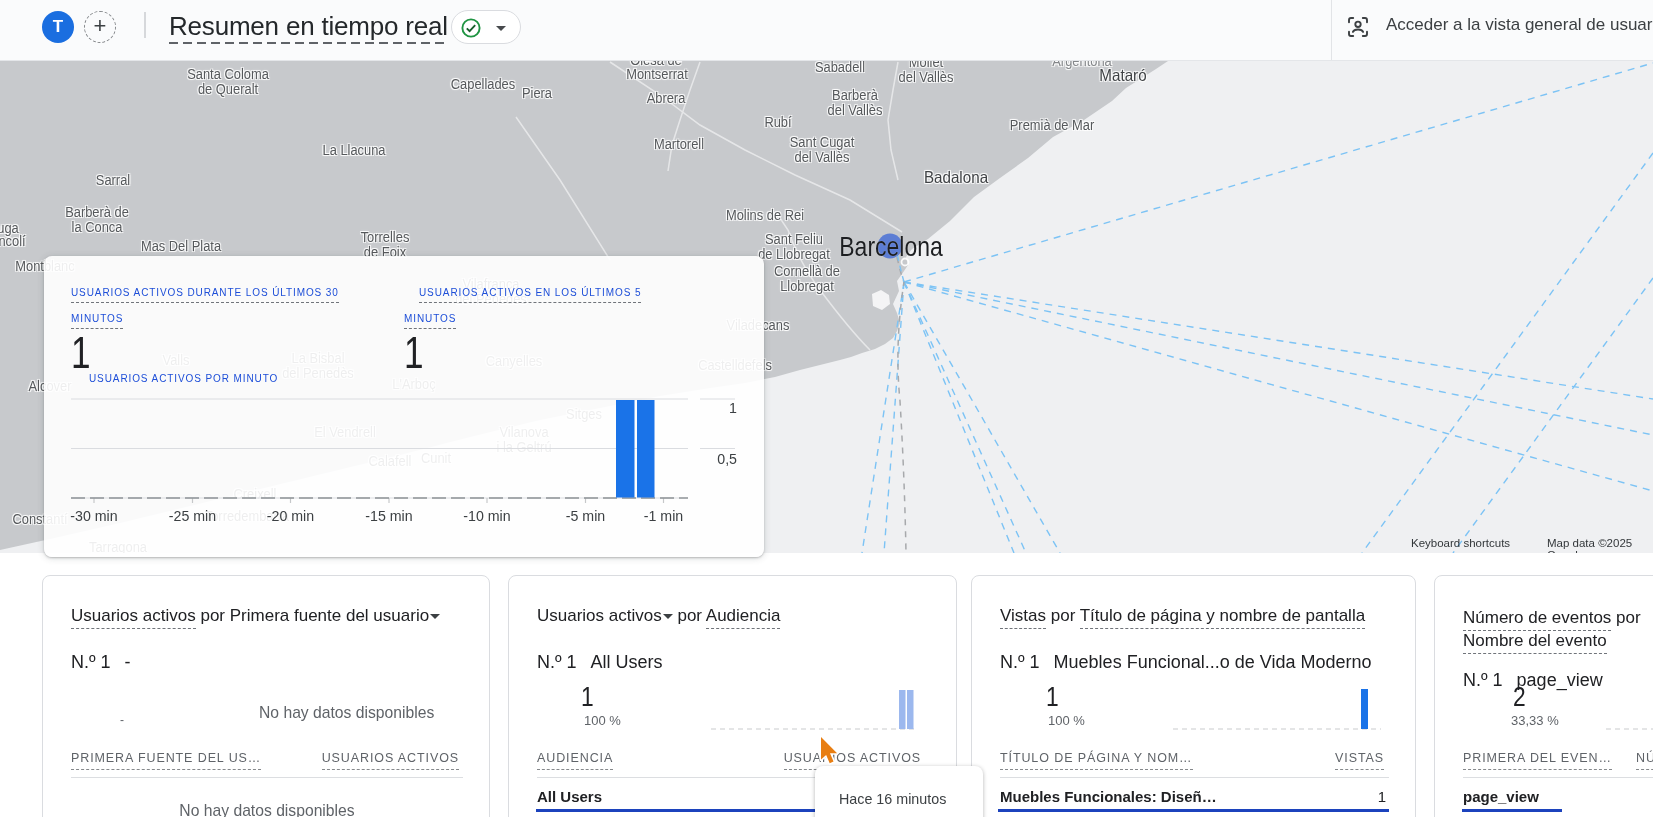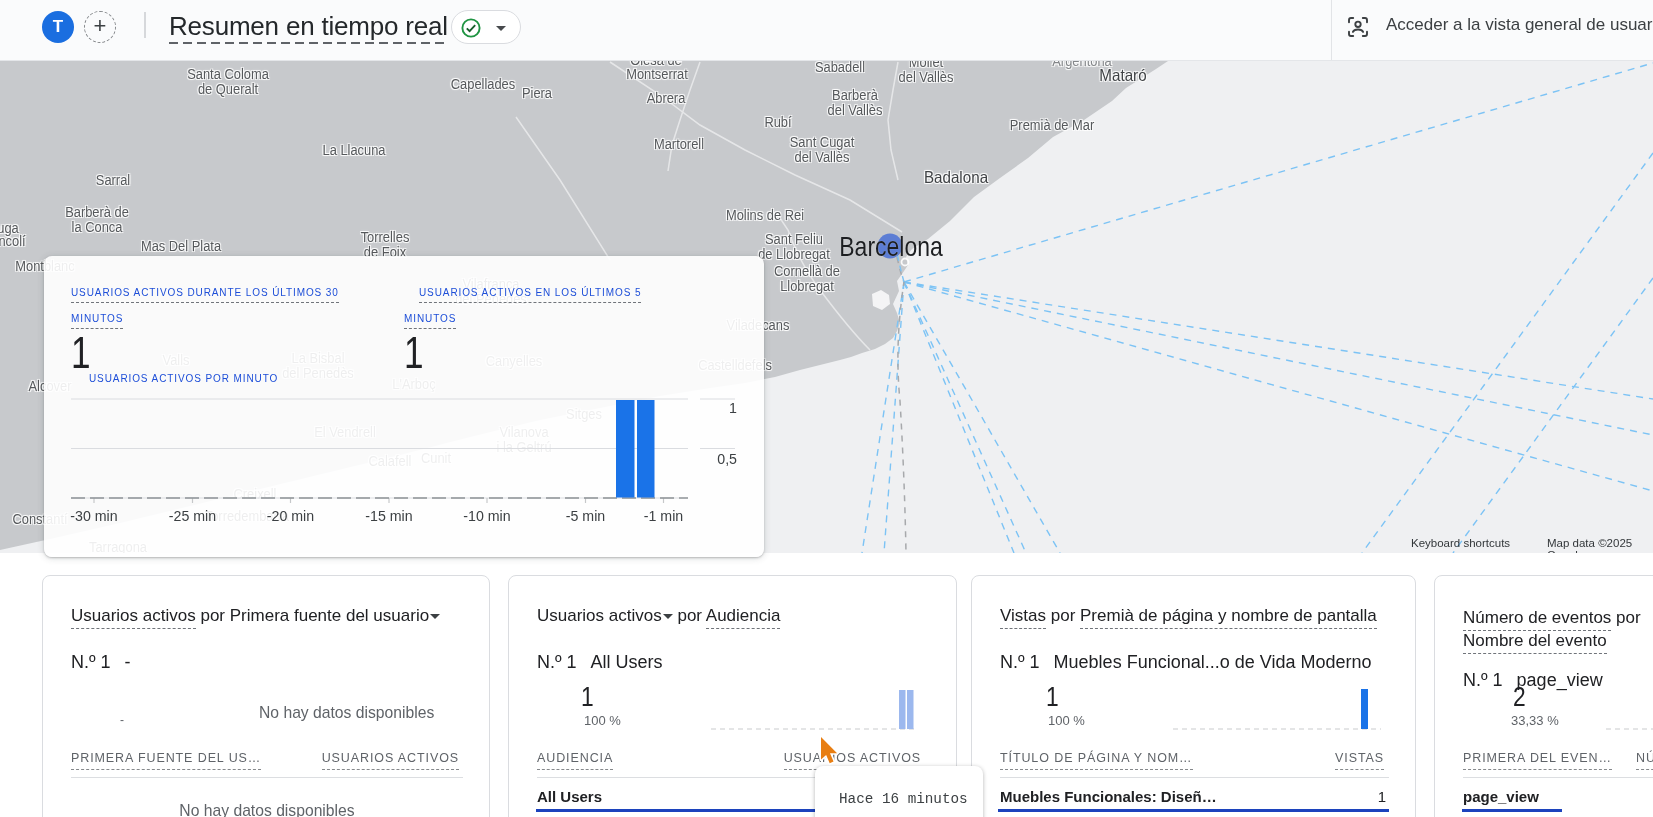--- a/index.html
+++ b/index.html
@@ -43,21 +43,21 @@
 .pct { position:absolute; font-size:13px; color:#5f6368; }
 .thl { position:absolute; left:28px; top:175px; font-size:12.5px; letter-spacing:0.9px; color:#5f6368; white-space:nowrap; border-bottom:1.5px dashed #85888b; padding-bottom:4px; }
 .thr { position:absolute; top:175px; font-size:12.5px; letter-spacing:0.9px; color:#5f6368; white-space:nowrap; border-bottom:1.5px dashed #85888b; padding-bottom:4px; }
 .hsep { position:absolute; left:28px; height:1px; background:#dcdee1; top:201px; }
 .rowt { position:absolute; left:28px; top:212px; font-size:15px; font-weight:bold; color:#202124; white-space:nowrap; }
 .rowv { position:absolute; top:212px; font-size:15px; color:#202124; }
 .rowbar { position:absolute; height:3px; top:233px; background:#1c43bd; }
 .nodata { position:absolute; font-size:15.7px; color:#5f6368; }
 
 #tooltip { position:absolute; left:815px; top:766px; width:168px; height:60px; background:#fff; border-radius:8px; box-shadow:0 1px 4px rgba(0,0,0,.3); z-index:8; }
-#tooltip div { position:absolute; left:24px; top:25px; font-size:14.3px; color:#3c4043;font-family:Liberation Mono, monospace; }
+#tooltip div { position:absolute; left:24px; top:25px; font-size:14.3px; color:#3c4043; }
 #cursor { position:absolute; left:816px; top:733px; z-index:9; }
 </style>
 </head>
 <body>
 
 <div id="map">
 <svg width="1653" height="492">
   <path d="M0,0 L1168,0 L1156,8 L1126,27 L1112,40 L1084,59 L1053,76 L1028,97 L1000,117 L974,136 L950,160 L928,178 L912,188 L906,196 L908,204 L902,213 L897,220 L899,230 L893,243 L897,252 L900,262 L897,270 L893,277 L885,283 L875,288 L862,292 L851,296 L840,299 L820,304 L800,309 L775,316 L745,322 L710,327 L660,335 L600,347 L540,359 L470,376 L400,394 L330,411 L260,428 L190,445 L120,462 L50,478 L0,489 Z" fill="#c7c9cc"></path>
   <g stroke="#ffffff" stroke-width="1.5" fill="none" opacity="0.55">
     <path d="M610,1 L660,34 L700,64 L745,89 L795,114 L850,139 L902,171"></path>
@@ -196,21 +196,21 @@
     <rect x="390" y="114" width="6.5" height="39" fill="#9cb8ee"></rect>
     <rect x="398" y="114" width="6.5" height="39" fill="#9cb8ee"></rect>
   </svg>
   <div class="thl"><span>AUDIENCIA</span></div>
   <div class="thr" style="right:35px">USUARIOS ACTIVOS</div>
   <div class="hsep" style="width:394px"></div>
   <div class="rowt">All Users</div>
   <div class="rowbar" style="left:27px;width:395px"></div>
 </div>
 <div class="card" id="card3" style="left:971px;width:445px">
-  <div class="ctitle"><span class="du">Vistas</span> por <span class="du">Premià de página y nombre de pantalla</span></div>
+  <div class="ctitle"><span class="du">Vistas</span> por <span class="du">Título de página y nombre de pantalla</span></div>
   <div class="nrow">N.º 1<span class="nm">Muebles Funcional...o de Vida Moderno</span></div>
   <div class="bigval" style="left:74px;top:106px">1</div>
   <div class="pct" style="left:76px;top:137px">100 %</div>
   <svg width="445" height="165" style="position:absolute;left:0;top:0">
     <line x1="201" y1="153" x2="409" y2="153" stroke="#c9cbce" stroke-width="1.2" stroke-dasharray="5 4"></line>
     <rect x="389" y="113" width="7" height="40" fill="#1a73e8"></rect>
   </svg>
   <div class="thl"><span>TÍTULO DE PÁGINA Y NOM…</span></div>
   <div class="thr" style="right:31px">VISTAS</div>
   <div class="hsep" style="width:389px"></div>

